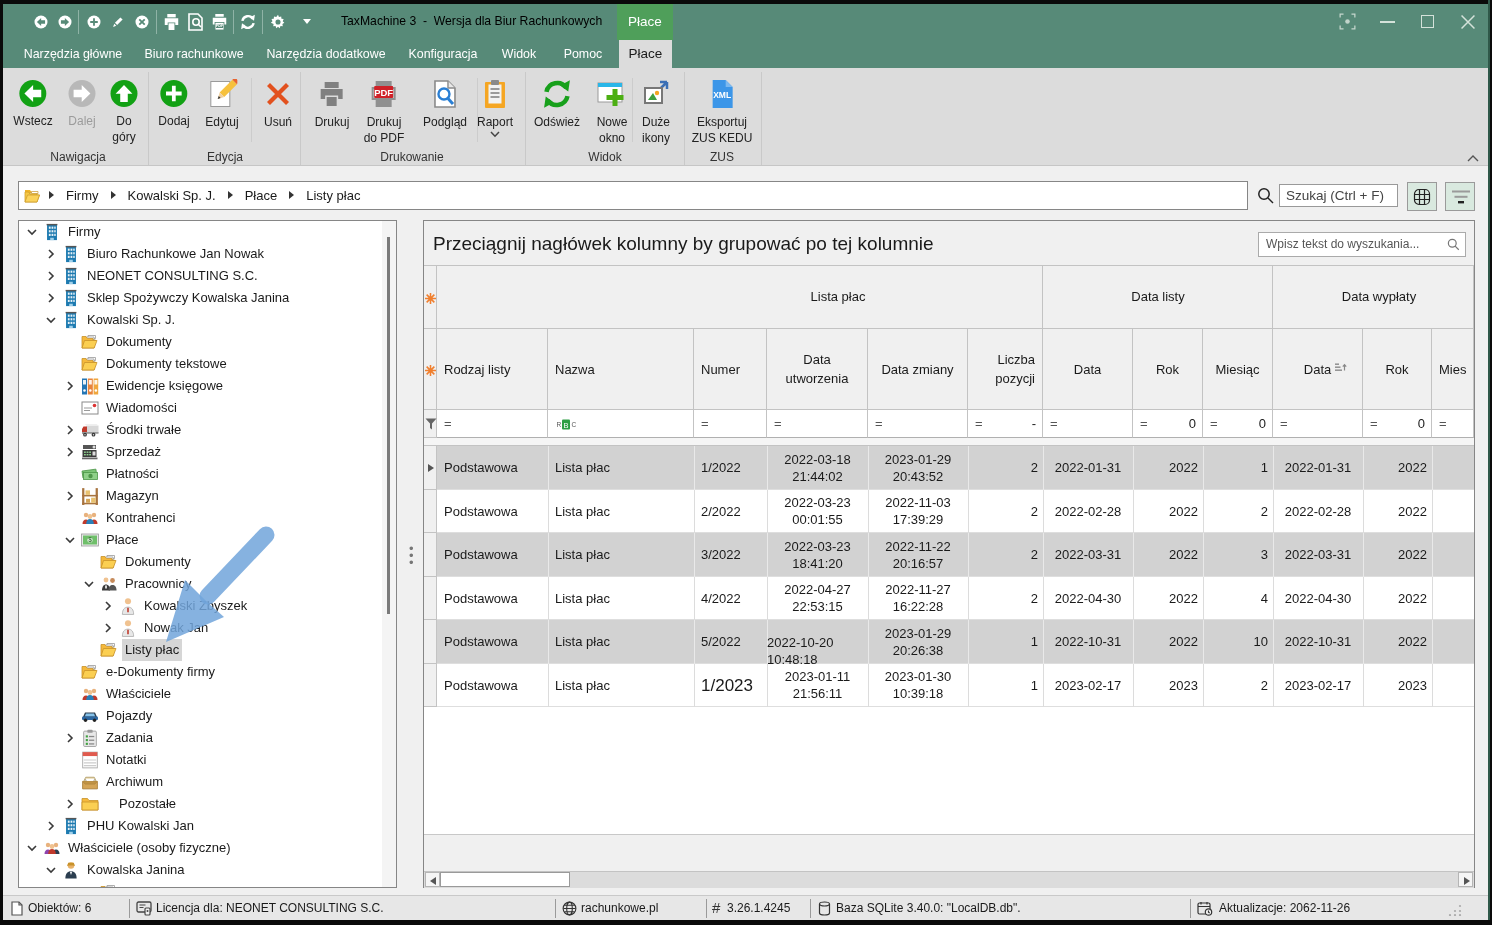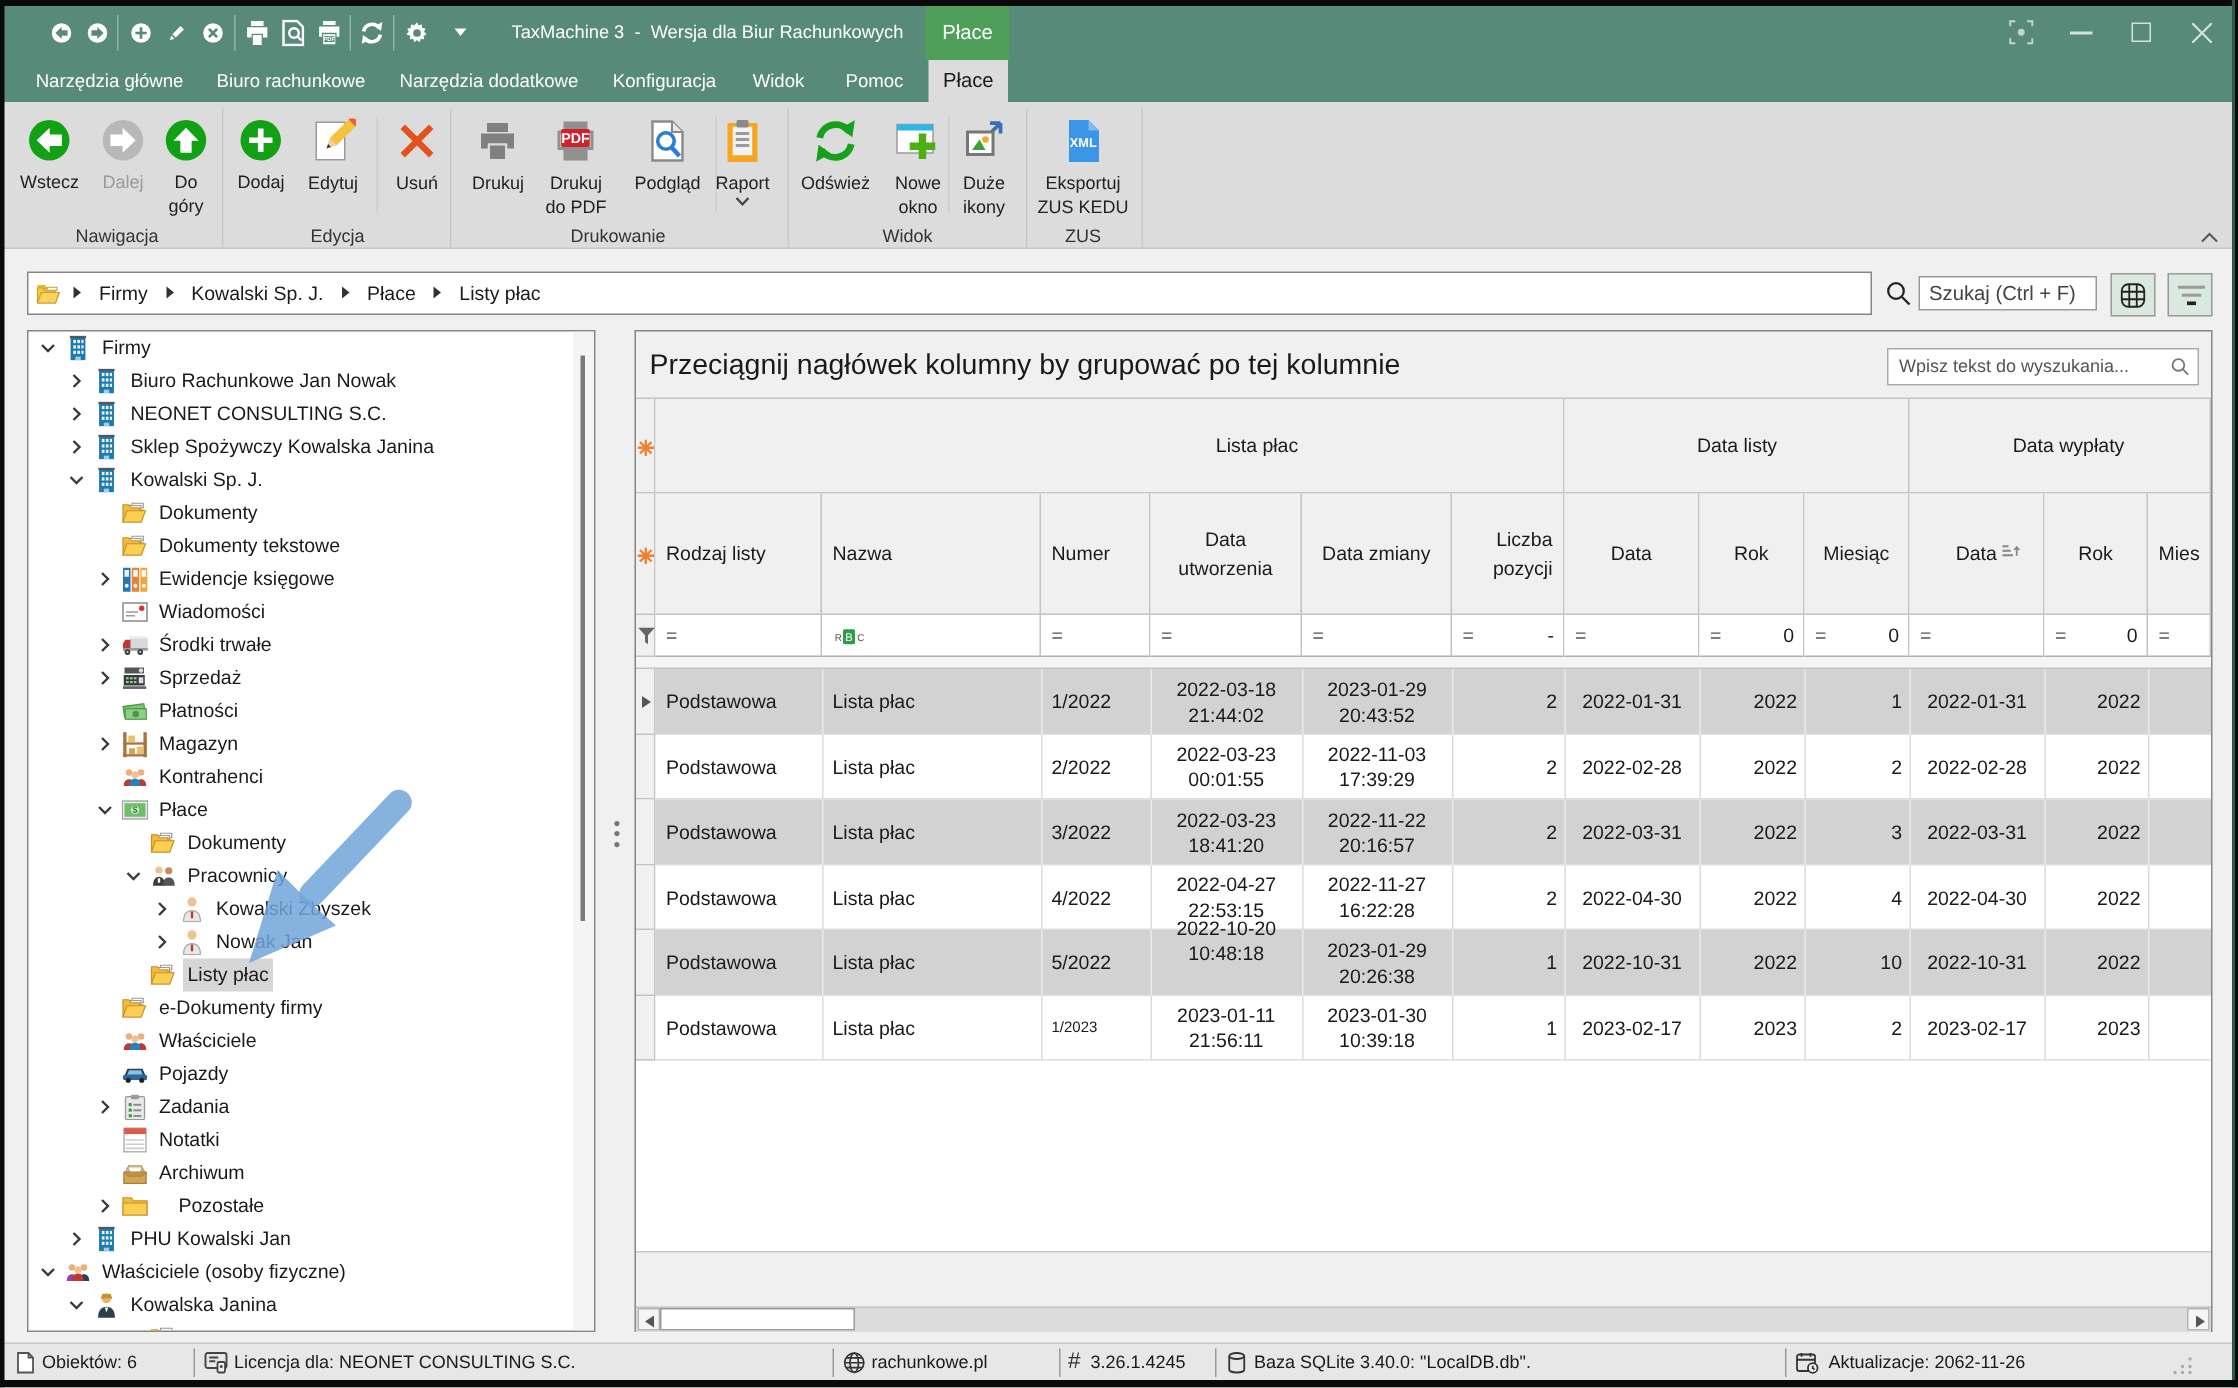--- a/index.html
+++ b/index.html
@@ -117,21 +117,21 @@
     </svg>
     <div class="ab" style="left:233px;top:10px;width:1px;height:24px;background:#8fb3a6"></div>
     <svg class="ic" style="left:240px;top:14px" width="16" height="16" viewBox="0 0 20 20" fill="#fff" stroke="#fff">
       <use href="#refr"></use>
     </svg>
     <div class="ab" style="left:262px;top:10px;width:1px;height:24px;background:#8fb3a6"></div>
     <svg class="ic" style="left:270px;top:14px" width="16" height="16" viewBox="0 0 20 20" fill="#fff">
       <use href="#gear"></use>
     </svg>
     <div class="ab" style="left:303px;top:19px;width:0;height:0;border-top:5px solid #fff;border-left:4.5px solid transparent;border-right:4.5px solid transparent"></div>
-    <div class="ab" style="left:341px;top:0;height:40px;line-height:42px;color:#ffffff;font-size:12.2px">TaxMachine 3&nbsp;&nbsp;-&nbsp;&nbsp;Wersja dla Biur Rachunkowych</div>
+    <div class="ab" style="left:341px;top:0;height:40px;line-height:42px;color:#000000;font-size:12.2px">TaxMachine 3&nbsp;&nbsp;-&nbsp;&nbsp;Wersja dla Biur Rachunkowych</div>
     <div class="ab" style="left:617px;top:0;width:56px;height:40px;background:#4f9f5a;color:#fff;text-align:center;line-height:44px;font-size:13.5px">Płace</div>
     <svg class="ic" style="left:1339px;top:13px" width="17" height="17" viewBox="0 0 15 15" fill="none" stroke="#c6d7ce" stroke-width="1.1">
       <path d="M1 4V1h3M11 1h3v3M14 11v3h-3M4 14H1v-3"></path>
       <circle cx="7.5" cy="7.5" r="2" fill="#c2d4cb" stroke="none"></circle>
     </svg>
     <div class="ab" style="left:1380px;top:21px;width:15px;height:1.5px;background:#d4e2da"></div>
     <div class="ab" style="left:1421px;top:15px;width:13px;height:13px;border:1.3px solid #d4e2da"></div>
     <svg class="ic" style="left:1461px;top:15px" width="14" height="14" viewBox="0 0 13 13" stroke="#d4e2da" stroke-width="1.4">
       <path d="M0.5 0.5l12 12M12.5 0.5l-12 12"></path>
     </svg>
@@ -931,21 +931,21 @@
     <div class="ab" style="left:544px;top:399.0px;width:1px;height:43.5px;background:#e9e9e9"></div>
     <div class="ab" style="left:619px;top:399.0px;width:1px;height:43.5px;background:#e9e9e9"></div>
     <div class="ab" style="left:709px;top:399.0px;width:1px;height:43.5px;background:#e9e9e9"></div>
     <div class="ab" style="left:779px;top:399.0px;width:1px;height:43.5px;background:#e9e9e9"></div>
     <div class="ab" style="left:849px;top:399.0px;width:1px;height:43.5px;background:#e9e9e9"></div>
     <div class="ab" style="left:939px;top:399.0px;width:1px;height:43.5px;background:#e9e9e9"></div>
     <div class="ab" style="left:1008px;top:399.0px;width:1px;height:43.5px;background:#e9e9e9"></div>
     <div class="ab" style="left:20px;text-align:left;top:399.0px;height:43.5px;line-height:43.5px;font-size:13px">Podstawowa</div>
     <div class="ab" style="left:131px;text-align:left;top:399.0px;height:43.5px;line-height:43.5px;font-size:13px">Lista płac</div>
     <div class="ab" style="left:277px;text-align:left;top:399.0px;height:43.5px;line-height:43.5px;font-size:13px">5/2022</div>
-    <div class="ab" style="left:343px;top:381px;width:101px;height:50px;text-align:center;font-size:13px">
+    <div class="ab" style="left:343px;top:405px;width:101px;height:50px;font-size:13px">
       <div style="position:absolute;left:0;width:100%;top:50%;transform:translateY(-50%);line-height:17px">2022-10-20<br>10:48:18</div>
     </div>
     <div class="ab" style="left:444px;top:399.0px;width:100px;height:43.5px;text-align:center;font-size:13px">
       <div style="position:absolute;left:0;width:100%;top:50%;transform:translateY(-50%);line-height:17px">2023-01-29<br>20:26:38</div>
     </div>
     <div class="ab" style="left:544px;width:70px;text-align:right;top:399.0px;height:43.5px;line-height:43.5px;font-size:13px">1</div>
     <div class="ab" style="left:619px;width:90px;text-align:center;top:399.0px;height:43.5px;line-height:43.5px;font-size:13px">2022-10-31</div>
     <div class="ab" style="left:709px;width:65px;text-align:right;top:399.0px;height:43.5px;line-height:43.5px;font-size:13px">2022</div>
     <div class="ab" style="left:779px;width:65px;text-align:right;top:399.0px;height:43.5px;line-height:43.5px;font-size:13px">10</div>
     <div class="ab" style="left:849px;width:90px;text-align:center;top:399.0px;height:43.5px;line-height:43.5px;font-size:13px">2022-10-31</div>
@@ -958,21 +958,21 @@
     <div class="ab" style="left:444px;top:442.5px;width:1px;height:43.5px;background:#dcdcdc"></div>
     <div class="ab" style="left:544px;top:442.5px;width:1px;height:43.5px;background:#dcdcdc"></div>
     <div class="ab" style="left:619px;top:442.5px;width:1px;height:43.5px;background:#dcdcdc"></div>
     <div class="ab" style="left:709px;top:442.5px;width:1px;height:43.5px;background:#dcdcdc"></div>
     <div class="ab" style="left:779px;top:442.5px;width:1px;height:43.5px;background:#dcdcdc"></div>
     <div class="ab" style="left:849px;top:442.5px;width:1px;height:43.5px;background:#dcdcdc"></div>
     <div class="ab" style="left:939px;top:442.5px;width:1px;height:43.5px;background:#dcdcdc"></div>
     <div class="ab" style="left:1008px;top:442.5px;width:1px;height:43.5px;background:#dcdcdc"></div>
     <div class="ab" style="left:20px;text-align:left;top:442.5px;height:43.5px;line-height:43.5px;font-size:13px">Podstawowa</div>
     <div class="ab" style="left:131px;text-align:left;top:442.5px;height:43.5px;line-height:43.5px;font-size:13px">Lista płac</div>
-    <div class="ab" style="left:277px;text-align:center;top:442.5px;height:43.5px;line-height:43.5px;font-size:10px">1/2023</div>
+    <div class="ab" style="left:277px;text-align:center;top:442.5px;height:43.5px;line-height:43.5px;font-size:17px">1/2023</div>
     <div class="ab" style="left:343px;top:442.5px;width:101px;height:43.5px;text-align:center;font-size:13px">
       <div style="position:absolute;left:0;width:100%;top:50%;transform:translateY(-50%);line-height:17px">2023-01-11<br>21:56:11</div>
     </div>
     <div class="ab" style="left:444px;top:442.5px;width:100px;height:43.5px;text-align:center;font-size:13px">
       <div style="position:absolute;left:0;width:100%;top:50%;transform:translateY(-50%);line-height:17px">2023-01-30<br>10:39:18</div>
     </div>
     <div class="ab" style="left:544px;width:70px;text-align:right;top:442.5px;height:43.5px;line-height:43.5px;font-size:13px">1</div>
     <div class="ab" style="left:619px;width:90px;text-align:center;top:442.5px;height:43.5px;line-height:43.5px;font-size:13px">2023-02-17</div>
     <div class="ab" style="left:709px;width:65px;text-align:right;top:442.5px;height:43.5px;line-height:43.5px;font-size:13px">2023</div>
     <div class="ab" style="left:779px;width:65px;text-align:right;top:442.5px;height:43.5px;line-height:43.5px;font-size:13px">2</div>

